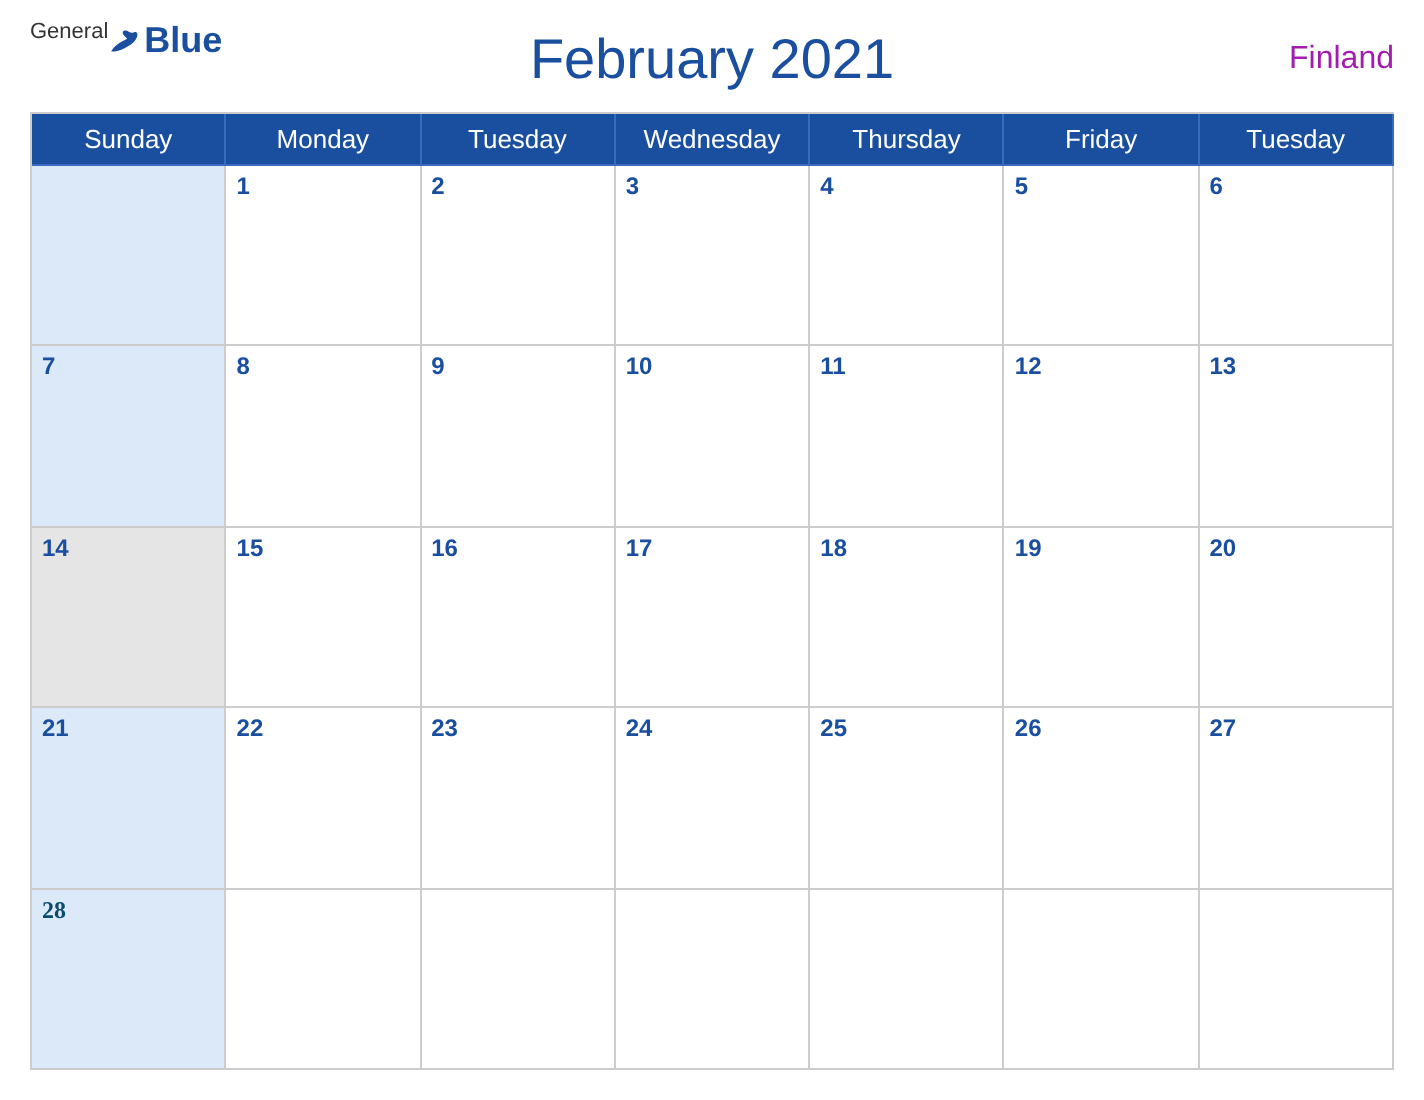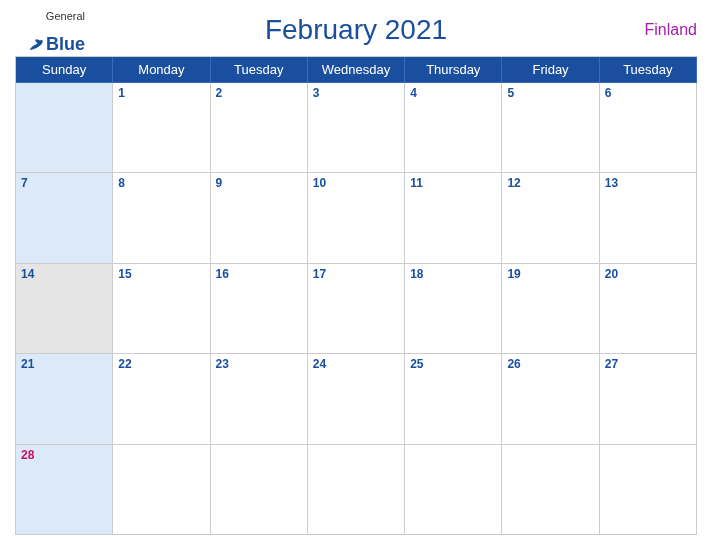--- a/index.html
+++ b/index.html
@@ -26,24 +26,23 @@
       justify-content: center;
       position: relative;
       margin-bottom: 6px;
       padding: 4px 0;
     }
     .logo-area {
       position: absolute;
       left: 0;
       top: 0;
       display: flex;
-      flex-direction: column;
-      align-items: flex-end;
+      flex-direction: row;
+      align-items: flex-start;
       width: 70px;
-      gap: 12px;
     }
     .logo-text-general {
       font-size: 11px;
       color: #333;
       font-weight: normal;
     }
     .logo-text-blue {
       font-size: 18px;
       color: #1a4fa0;
       font-weight: bold;
@@ -206,21 +205,21 @@
       <div class="day-cell">
         <span class="day-number">25</span>
       </div>
       <div class="day-cell">
         <span class="day-number">26</span>
       </div>
       <div class="day-cell">
         <span class="day-number">27</span>
       </div>
       <div class="day-cell" style="background: rgb(220, 233, 248);">
-        <span class="day-number" style="color: #be185d;">28</span>
+        <span class="day-number" style="color: #0c4a6e; font-family: Liberation Serif, serif;">28</span>
       </div>
       <div class="day-cell"></div>
       <div class="day-cell"></div>
       <div class="day-cell"></div>
       <div class="day-cell"></div>
       <div class="day-cell"></div>
       <div class="day-cell"></div>
     </div>
 </div>
 

